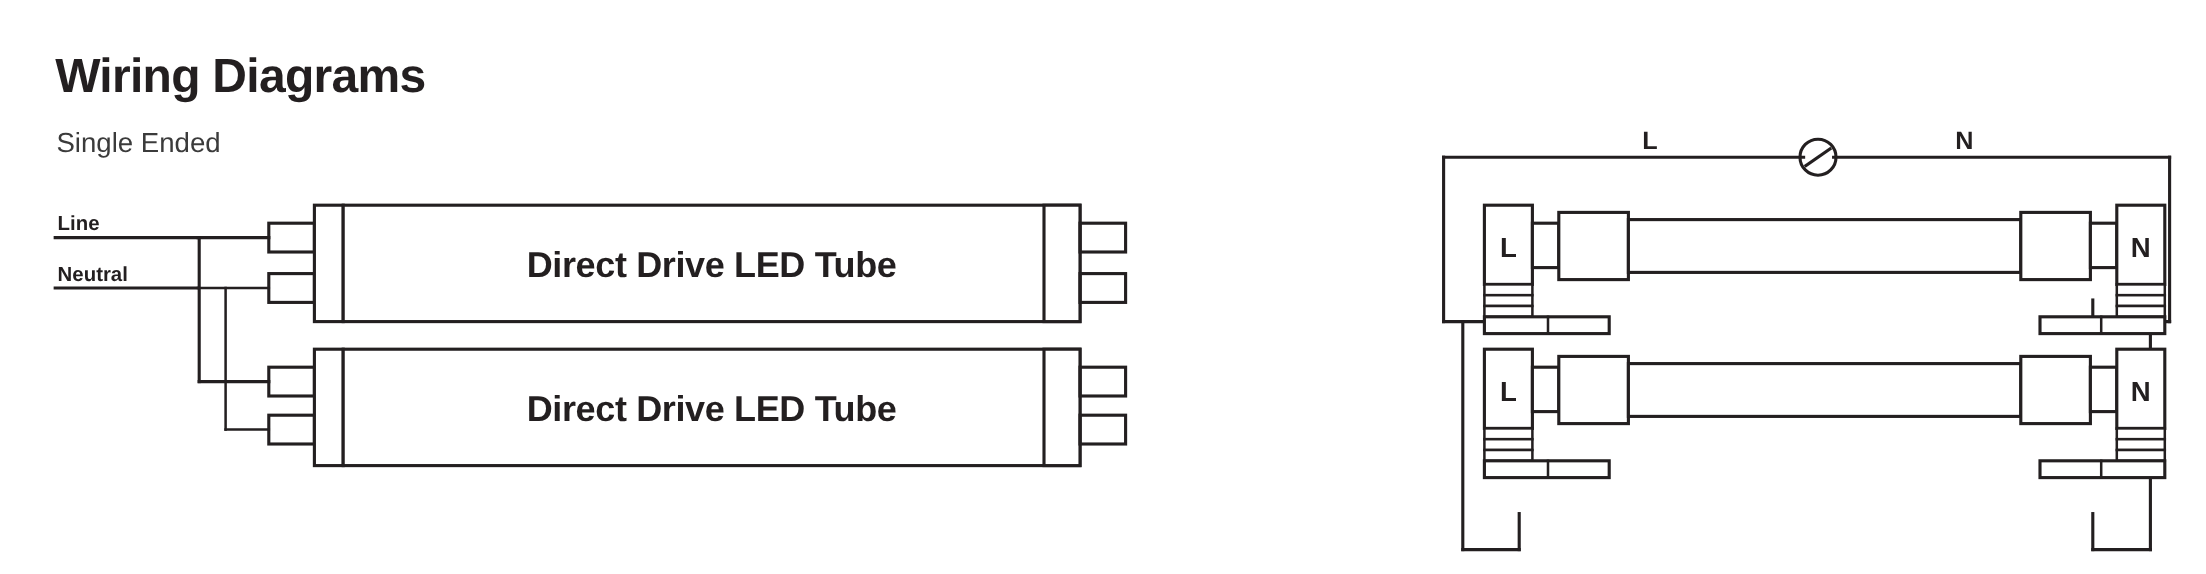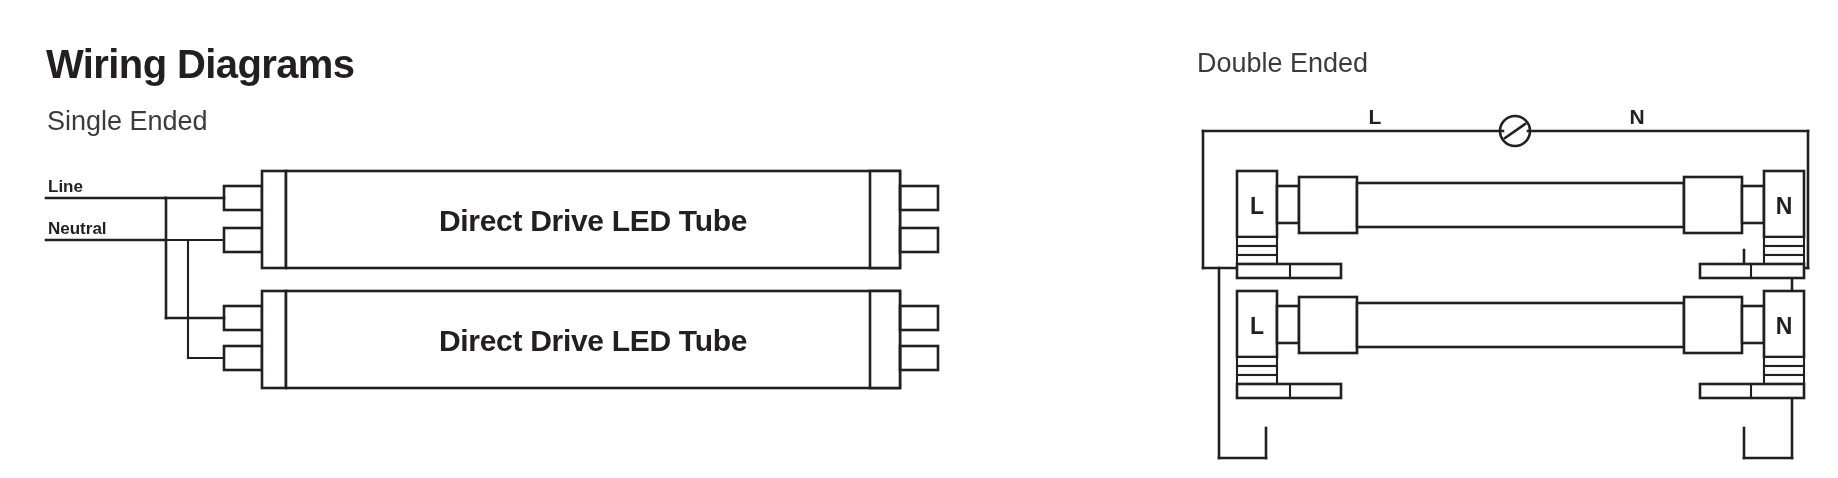--- a/index.html
+++ b/index.html
@@ -28,21 +28,21 @@
     font-weight: bold;
     letter-spacing: -0.6px;
     color: #231f20;
     line-height: 1;
     white-space: nowrap;
   }
   .sub-title {
     position: absolute;
     left: 47px;
     top: 108px;
-    font-size: 27px;
+    font-size: 23px;
     font-weight: 300;
     color: #3b3b3b;
     line-height: 1;
     white-space: nowrap;
   }
   .sub-title-right {
     position: absolute;
     left: 1197px;
     top: 50px;
     font-size: 27px;
@@ -106,21 +106,20 @@
 </style>
 </head>
 <body>
 
 <div id="root">
 
   <div class="page-title">Wiring Diagrams</div>
 
   <div class="sub-title">Single Ended</div>
 
-  <div class="sub-title-right">Double Ended</div>
 
   <svg class="diagram" viewBox="0 0 1838 478">
 
     <g>
 
       <line class="ln" x1="46" y1="198" x2="165" y2="198"></line>
       <line class="ln" x1="46" y1="240" x2="165" y2="240"></line>
 
       <line class="ln" x1="165" y1="198" x2="224" y2="198"></line>
 

